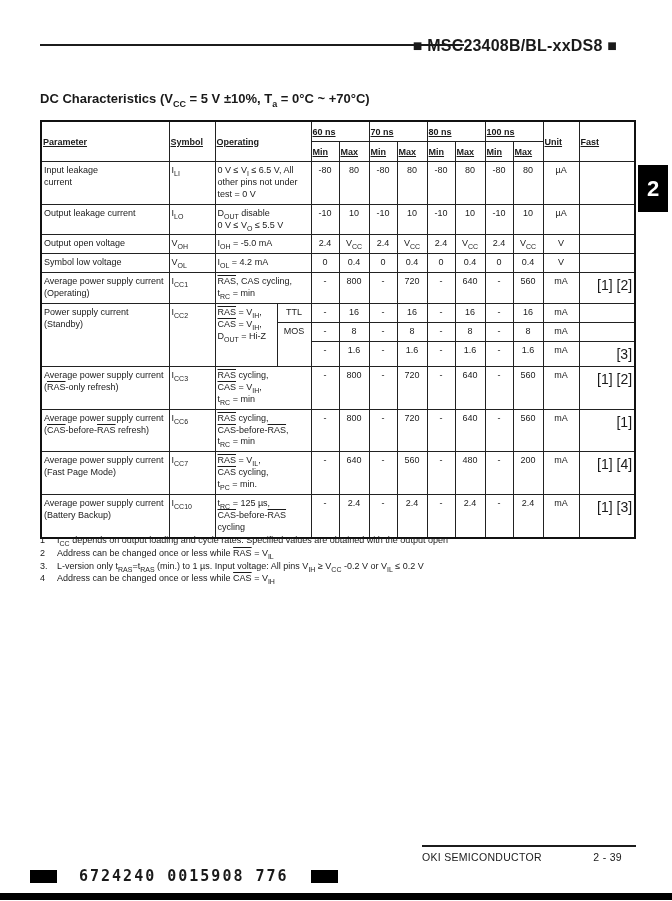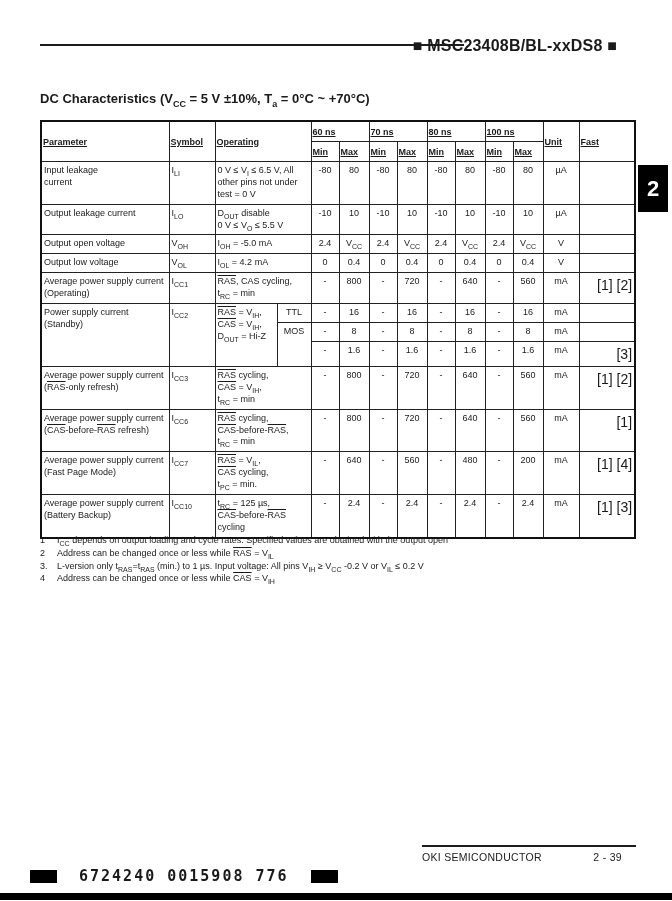--- a/index.html
+++ b/index.html
@@ -129,21 +129,21 @@
         <td class="val">2.4</td>
         <td class="val">V<sub>CC</sub></td>
         <td class="val">2.4</td>
         <td class="val">V<sub>CC</sub></td>
         <td class="val">2.4</td>
         <td class="val">V<sub>CC</sub></td>
         <td class="val">V</td>
         <td class="note"></td>
       </tr>
       <tr>
-        <td class="param">Output low voltage</td>
+        <td class="param">Symbol low voltage</td>
         <td class="sym">V<sub>OL</sub></td>
         <td colspan="2" class="cond">I<sub>OL</sub> = 4.2 mA</td>
         <td class="val">0</td>
         <td class="val">0.4</td>
         <td class="val">0</td>
         <td class="val">0.4</td>
         <td class="val">0</td>
         <td class="val">0.4</td>
         <td class="val">0</td>
         <td class="val">0.4</td>

